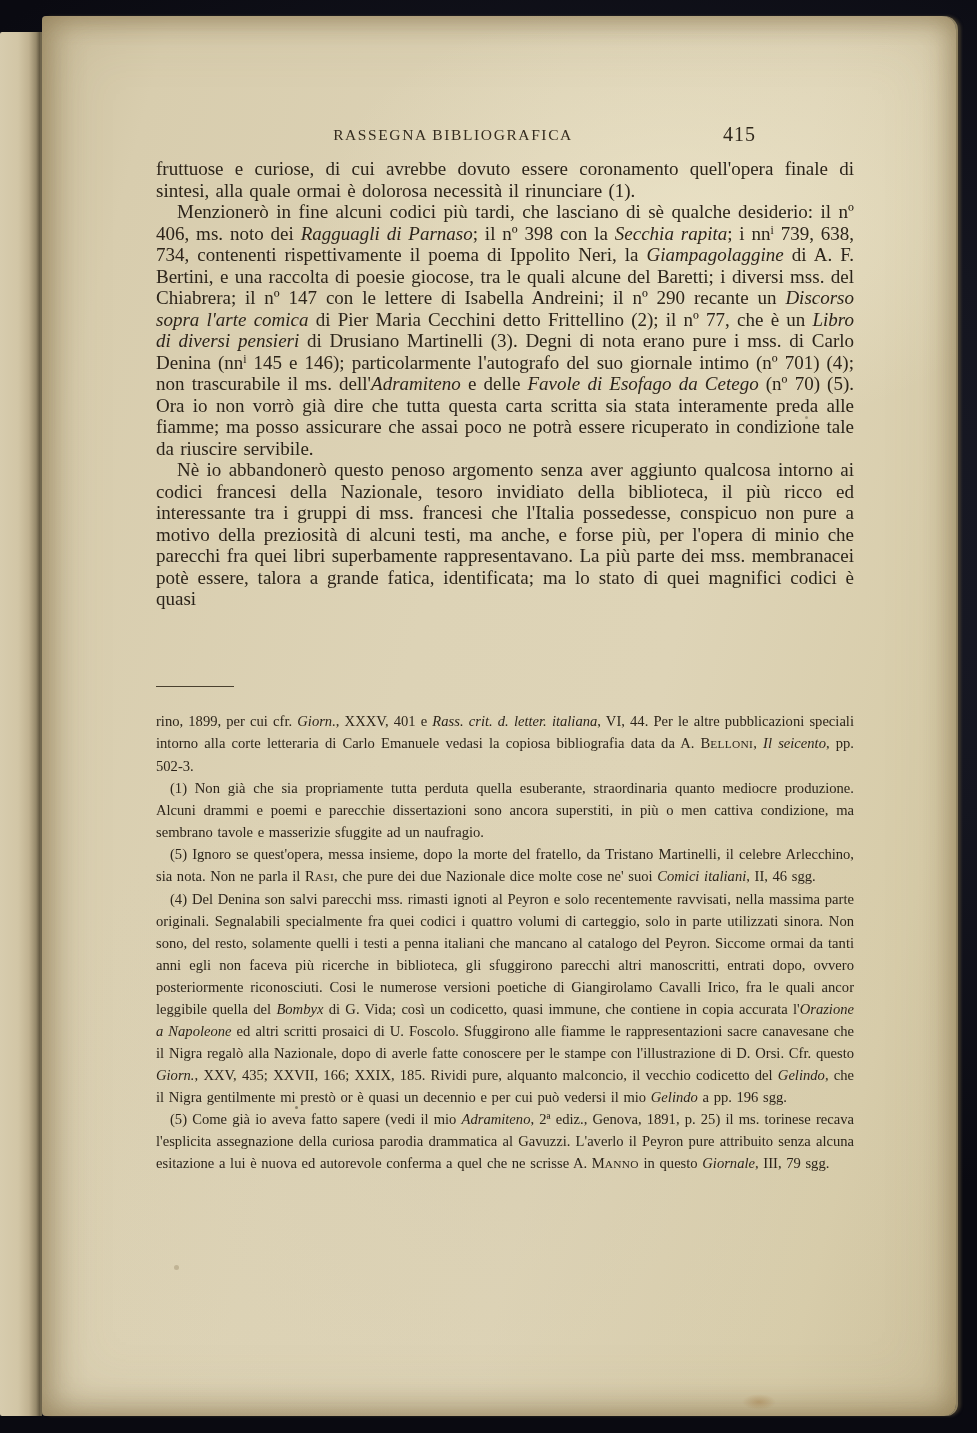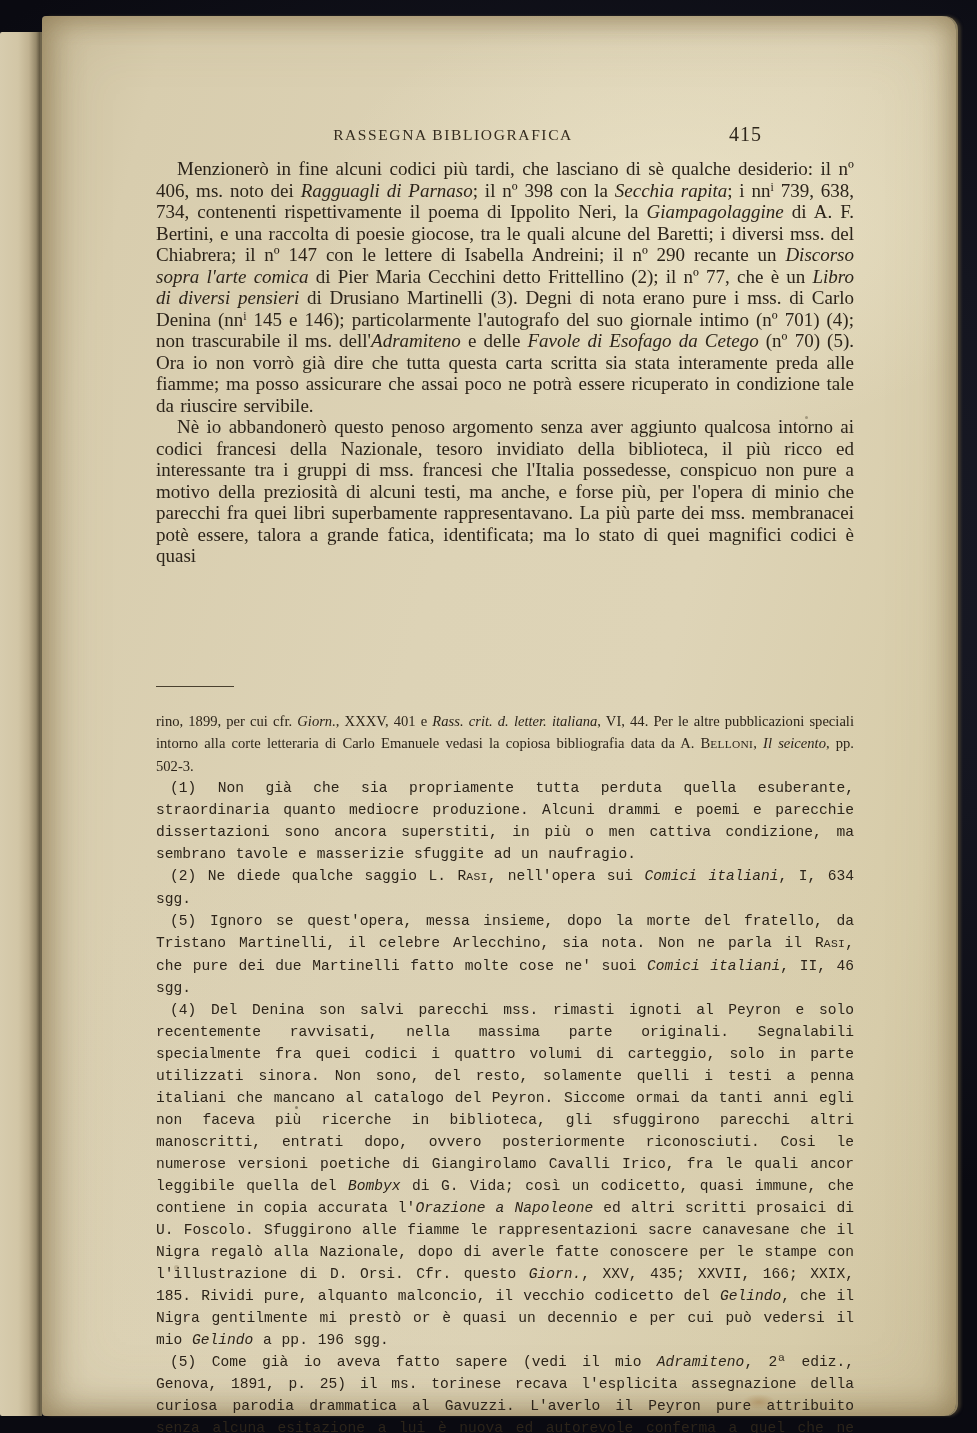--- a/index.html
+++ b/index.html
@@ -57,38 +57,38 @@
     color: #2c241a;
     font-family: "Liberation Serif", "DejaVu Serif", serif;
   }
   .page-header { position: absolute; top: 110px; left: 0; width: 100%; text-align: center; }
   .running-title {
     display: inline-block; position: relative; left: -52px;
     font-size: 15.5px; letter-spacing: 1.6px;
     color: #352c1f; white-space: nowrap;
   }
   .folio {
-    position: absolute; right: 92px; top: -3px;
+    position: absolute; right: 98px; top: -3px;
     font-size: 20px; letter-spacing: 1px; color: #2e261b; text-align: center;
   }
 
   .body-text { position: absolute; top: 142px; left: 0; width: 100%; }
   .body-text p.para {
     margin: 0;
     font-size: 19px; line-height: 21.5px;
     text-align: justify; word-spacing: 1.5px;
   }
   .footnotes { position: absolute; top: 694px; left: 0; width: 100%; }
   .footnotes p.para {
     margin: 0;
     font-size: 14.6px; line-height: 22px;
     text-align: justify; word-spacing: 1px;
   }
   .body-text p.indent { text-indent: 21px; }
-  .footnotes p.indent { text-indent: 14px; font-family: Liberation Mono, monospace; }
+  .footnotes p.indent { text-indent: 14px; }
 
   .fn-rule {
     position: absolute; top: 670px; left: 0;
     width: 78px; height: 0;
     border-top: 1.5px solid #49402f;
   }
 
   .it { font-style: italic; }
   sup { font-size: 0.62em; line-height: 0; vertical-align: baseline; position: relative; top: -0.45em; }
   .sc-rest { font-size: 0.78em; letter-spacing: 0.3px; }
@@ -104,30 +104,30 @@
     <div class="page-speck"></div>
 
     <div class="text-col">
 
       <div class="page-header">
         <span class="running-title">RASSEGNA BIBLIOGRAFICA</span>
         <span class="folio">415</span>
       </div>
 
       <div class="body-text">
+          <p class="para"><span>fruttuose e curiose, di cui avrebbe dovuto essere coronamento quell'opera finale di sintesi, alla quale ormai è dolorosa necessità il rinunciare (1).</span></p>
           <p class="para indent"><span>Menzionerò in fine alcuni codici più tardi, che lasciano di sè qualche desiderio: il nº 406, ms. noto dei </span><span class="it">Ragguagli di Parnaso</span><span>; il nº 398 con la </span><span class="it">Secchia rapita</span><span>; i nn</span><sup>i</sup><span> 739, 638, 734, contenenti rispettivamente il poema di Ippolito Neri, la </span><span class="it">Giampagolaggine</span><span> di A. F. Bertini, e una raccolta di poesie giocose, tra le quali alcune del Baretti; i diversi mss. del Chiabrera; il nº 147 con le lettere di Isabella Andreini; il nº 290 recante un </span><span class="it">Discorso sopra l'arte comica</span><span> di Pier Maria Cecchini detto Frittellino (2); il nº 77, che è un </span><span class="it">Libro di diversi pensieri</span><span> di Drusiano Martinelli (3). Degni di nota erano pure i mss. di Carlo Denina (nn</span><sup>i</sup><span> 145 e 146); particolarmente l'autografo del suo giornale intimo (nº 701) (4); non trascurabile il ms. dell'</span><span class="it">Adramiteno</span><span> e delle </span><span class="it">Favole di Esofago da Cetego</span><span> (nº 70) (5). Ora io non vorrò già dire che tutta questa carta scritta sia stata interamente preda alle fiamme; ma posso assicurare che assai poco ne potrà essere ricuperato in condizione tale da riuscire servibile.</span></p>
           <p class="para indent"><span>Nè io abbandonerò questo penoso argomento senza aver aggiunto qualcosa intorno ai codici francesi della Nazionale, tesoro invidiato della biblioteca, il più ricco ed interessante tra i gruppi di mss. francesi che l'Italia possedesse, conspicuo non pure a motivo della preziosità di alcuni testi, ma anche, e forse più, per l'opera di minio che parecchi fra quei libri superbamente rappresentavano. La più parte dei mss. membranacei potè essere, talora a grande fatica, identificata; ma lo stato di quei magnifici codici è quasi</span></p>
         </div>
 
       <div class="fn-rule"></div>
 
       <div class="footnotes">
           <p class="para"><span>rino, 1899, per cui cfr. </span><span class="it">Giorn.</span><span>, XXXV, 401 e </span><span class="it">Rass. crit. d. letter. italiana</span><span>, VI, 44. Per le altre pubblicazioni speciali intorno alla corte letteraria di Carlo Emanuele vedasi la copiosa bibliografia data da A. </span><span><span>B</span><span class="sc-rest">ELLONI</span></span><span>, </span><span class="it">Il seicento</span><span>, pp. 502-3.</span></p>
           <p class="para indent"><span>(1) Non già che sia propriamente tutta perduta quella esuberante, straordinaria quanto mediocre produzione. Alcuni drammi e poemi e parecchie dissertazioni sono ancora superstiti, in più o men cattiva condizione, ma sembrano tavole e masserizie sfuggite ad un naufragio.</span></p>
-          <p class="para indent"><span>(2) Ne diede qualche saggio L. </span><span><span>R</span><span class="sc-rest">ASI</span></span><span>, nell'opera sui </span><span class="it">Comici italiani</span><span>, I, 634 sgg.</span></p>
-          <p class="para indent"><span>(5) Ignoro se quest'opera, messa insieme, dopo la morte del fratello, da Tristano Martinelli, il celebre Arlecchino, sia nota. Non ne parla il </span><span><span>R</span><span class="sc-rest">ASI</span></span><span>, che pure dei due Martinelli fatto molte cose ne' suoi </span><span class="it">Comici italiani</span><span>, II, 46 sgg.</span></p>
+          <p class="para indent"><span>(5) Ignoro se quest'opera, messa insieme, dopo la morte del fratello, da Tristano Martinelli, il celebre Arlecchino, sia nota. Non ne parla il </span><span><span>R</span><span class="sc-rest">ASI</span></span><span>, che pure dei due Nazionale dice molte cose ne' suoi </span><span class="it">Comici italiani</span><span>, II, 46 sgg.</span></p>
           <p class="para indent"><span>(4) Del Denina son salvi parecchi mss. rimasti ignoti al Peyron e solo recentemente ravvisati, nella massima parte originali. Segnalabili specialmente fra quei codici i quattro volumi di carteggio, solo in parte utilizzati sinora. Non sono, del resto, solamente quelli i testi a penna italiani che mancano al catalogo del Peyron. Siccome ormai da tanti anni egli non faceva più ricerche in biblioteca, gli sfuggirono parecchi altri manoscritti, entrati dopo, ovvero posteriormente riconosciuti. Cosi le numerose versioni poetiche di Giangirolamo Cavalli Irico, fra le quali ancor leggibile quella del </span><span class="it">Bombyx</span><span> di G. Vida; così un codicetto, quasi immune, che contiene in copia accurata l'</span><span class="it">Orazione a Napoleone</span><span> ed altri scritti prosaici di U. Foscolo. Sfuggirono alle fiamme le rappresentazioni sacre canavesane che il Nigra regalò alla Nazionale, dopo di averle fatte conoscere per le stampe con l'illustrazione di D. Orsi. Cfr. questo </span><span class="it">Giorn.</span><span>, XXV, 435; XXVII, 166; XXIX, 185. Rividi pure, alquanto malconcio, il vecchio codicetto del </span><span class="it">Gelindo</span><span>, che il Nigra gentilmente mi prestò or è quasi un decennio e per cui può vedersi il mio </span><span class="it">Gelindo</span><span> a pp. 196 sgg.</span></p>
           <p class="para indent"><span>(5) Come già io aveva fatto sapere (vedi il mio </span><span class="it">Adramiteno</span><span>, 2ª ediz., Genova, 1891, p. 25) il ms. torinese recava l'esplicita assegnazione della curiosa parodia drammatica al Gavuzzi. L'averlo il Peyron pure attribuito senza alcuna esitazione a lui è nuova ed autorevole conferma a quel che ne scrisse A. </span><span><span>M</span><span class="sc-rest">ANNO</span></span><span> in questo </span><span class="it">Giornale</span><span>, III, 79 sgg.</span></p>
         </div>
 
     </div>
   </div>
 </div>
 
 </body></html>

